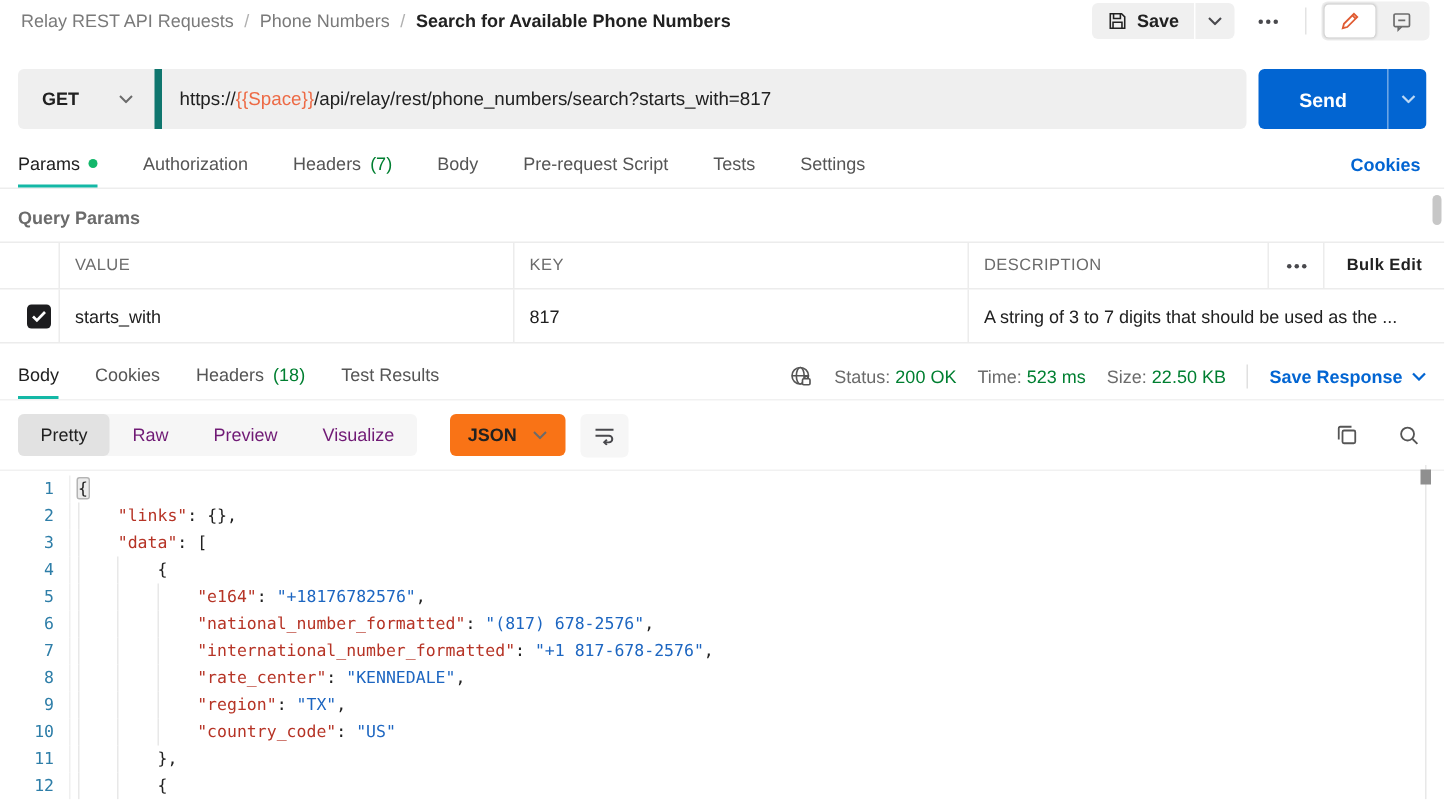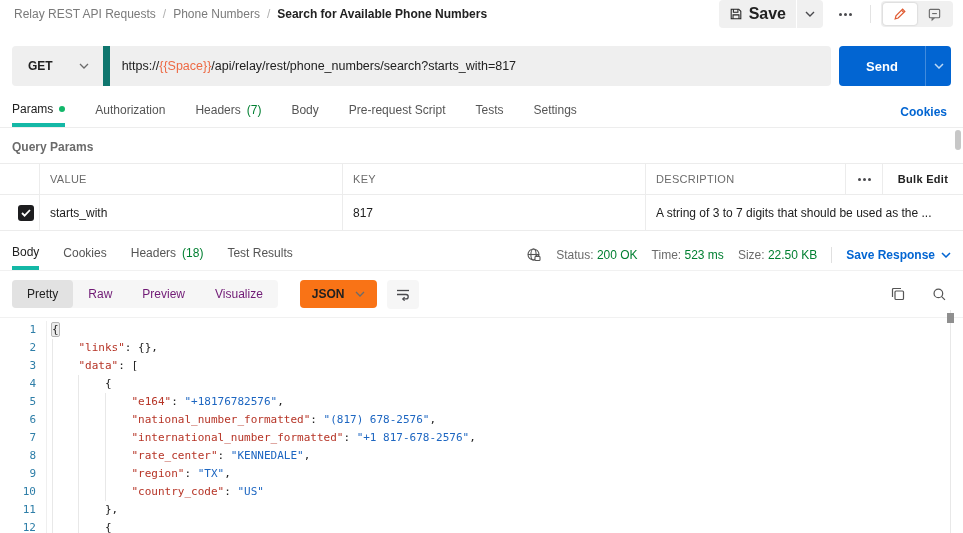--- a/index.html
+++ b/index.html
@@ -9,49 +9,49 @@
     background:#fff; font-family:"Liberation Sans", sans-serif; color:#212121;
   }
   
   .topbar { height:28px; display:flex; align-items:center; padding:0 10px 0 14px; }
   .breadcrumb { display:flex; align-items:center; gap:7px; font-size:12px; }
   .crumb { color:#7a7a7a; cursor:default; }
   .crumb.current { color:#212121; font-weight:bold; }
   .crumb-sep { color:#b0b0b0; }
   .topbar-right { margin-left:auto; display:flex; align-items:center; }
   .btn-gray { background:#f0f0f0; border:none; display:flex; align-items:center; gap:6px;
-      font-family:inherit; font-size:16px; font-weight:bold; color:#212121; cursor:pointer; }
+      font-family:inherit; font-size:12px; font-weight:bold; color:#212121; cursor:pointer; }
   .save-group { display:flex; gap:1px; }
   .save-btn { padding:5px 10px; border-radius:4px 0 0 4px; }
   .save-caret { padding:5px 8px; border-radius:0 4px 4px 0; }
   .more-btn { background:transparent; border:none; padding:6px 8px; margin-left:8px; cursor:pointer; display:flex; gap:2px; }
   .dot { width:3px; height:3px; border-radius:50%; background:#49494d; }
   .v-divider { width:1px; height:18px; background:#e3e3e3; margin:0 10px; }
   .icon-toggle { background:#f0f0f0; border-radius:4px; padding:2px; display:flex; }
   .icon-toggle button { border:none; background:transparent; width:34px; height:22px; border-radius:3px;
       display:flex; align-items:center; justify-content:center; cursor:pointer; }
   .icon-toggle button.active { background:#fff; box-shadow:0 0 2px rgba(0,0,0,.25); }
   
   .request-row { display:flex; margin:18px 12px 0 12px; height:40px; gap:8px; }
   .url-bar { flex:1; display:flex; align-items:center; background:#efefef; border-radius:4px; }
   .method { display:flex; align-items:center; gap:26px; padding:0 14px 0 16px; height:100%;
       background:transparent; border:none; font-family:inherit; font-size:12px; font-weight:bold; color:#212121; cursor:pointer;
-      border-right:7px solid #0f766e; }
+      border-right:5px solid #0f766e; }
   .url-text { font-size:12.5px; padding:0 12px; color:#212121; white-space:nowrap; overflow:hidden; cursor:text; }
   .url-var { color:#ed6a45; }
   .send-split { display:flex; width:112px; }
   .send-btn { flex:1; background:#0265d2; color:#fff; border:none; border-radius:4px 0 0 4px;
       font-family:inherit; font-size:13px; font-weight:bold; cursor:pointer; }
   .send-caret { width:26px; background:#0265d2; border:none; border-left:1px solid rgba(255,255,255,.25);
       border-radius:0 4px 4px 0; display:flex; align-items:center; justify-content:center; cursor:pointer; }
   
   .tabs-row { display:flex; align-items:flex-end; margin-top:10px; padding:0 16px 0 12px; border-bottom:1px solid #ededed; }
   .tabs { display:flex; gap:30px; }
   .tab { font-size:12px; color:#555; padding:6px 0 9px 0; cursor:pointer; display:flex; align-items:center; gap:6px; }
-  .tab.active { color:#212121; border-bottom:4px solid #14b8a6; padding-bottom:7px; }
+  .tab.active { color:#212121; border-bottom:2px solid #14b8a6; padding-bottom:7px; }
   .tab .count { color:#007f31; }
   .green-dot { width:6px; height:6px; border-radius:50%; background:#12b76a; display:inline-block; }
   .tabs-right { margin-left:auto; font-size:12px; font-weight:bold; color:#0265d2; cursor:pointer; padding-bottom:8px; }
   
   .qp-title { margin:12px 0 0 12px; font-size:12px; font-weight:bold; color:#6b6b6b; height:16px; }
   .qp-table { margin-top:7px; border-top:1px solid #ececec; font-size:12px; }
   .qp-row { display:flex; border-bottom:1px solid #ececec; align-items:stretch; }
   .qp-cell { display:flex; align-items:center; padding-left:10px; }
   .c-check { width:40px; justify-content:center; padding-left:12px; border-right:1px solid #ececec; }
   .c-key { width:303px; border-right:1px solid #ececec; }

